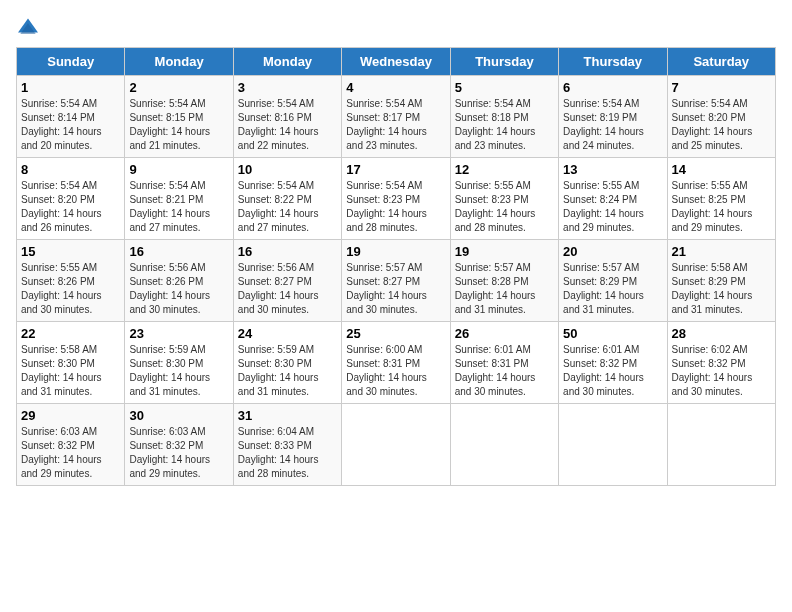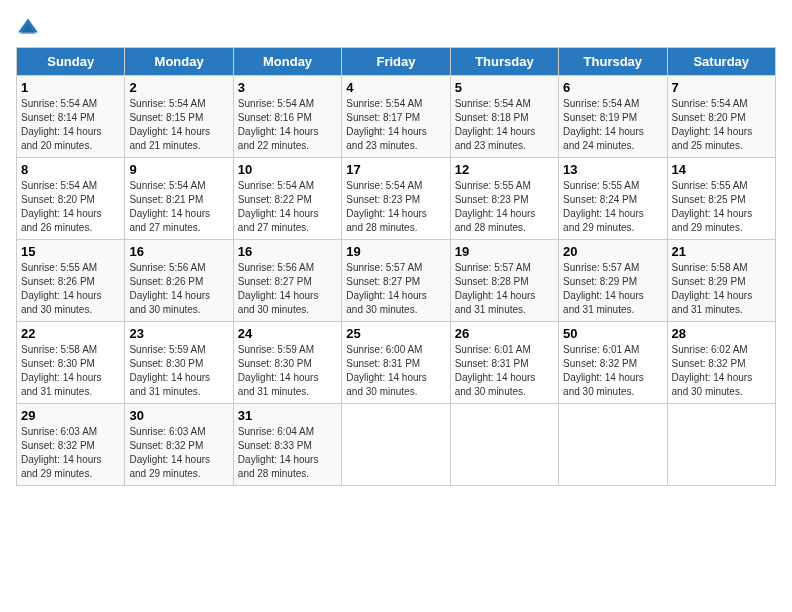--- a/index.html
+++ b/index.html
@@ -96,21 +96,21 @@
     <div class="subtitle"></div>
   </div>
 </div>
 
 <table>
   <thead>
     <tr id="header-row">
         <th>Sunday</th>
         <th>Monday</th>
         <th>Monday</th>
-        <th>Friday</th>
+        <th>Wednesday</th>
         <th>Thursday</th>
         <th>Thursday</th>
         <th>Saturday</th>
       </tr>
   </thead>
   <tbody id="calendar-body">
       <tr>
         <td>
           <span class="day-num">1</span>
         <div class="day-detail">

